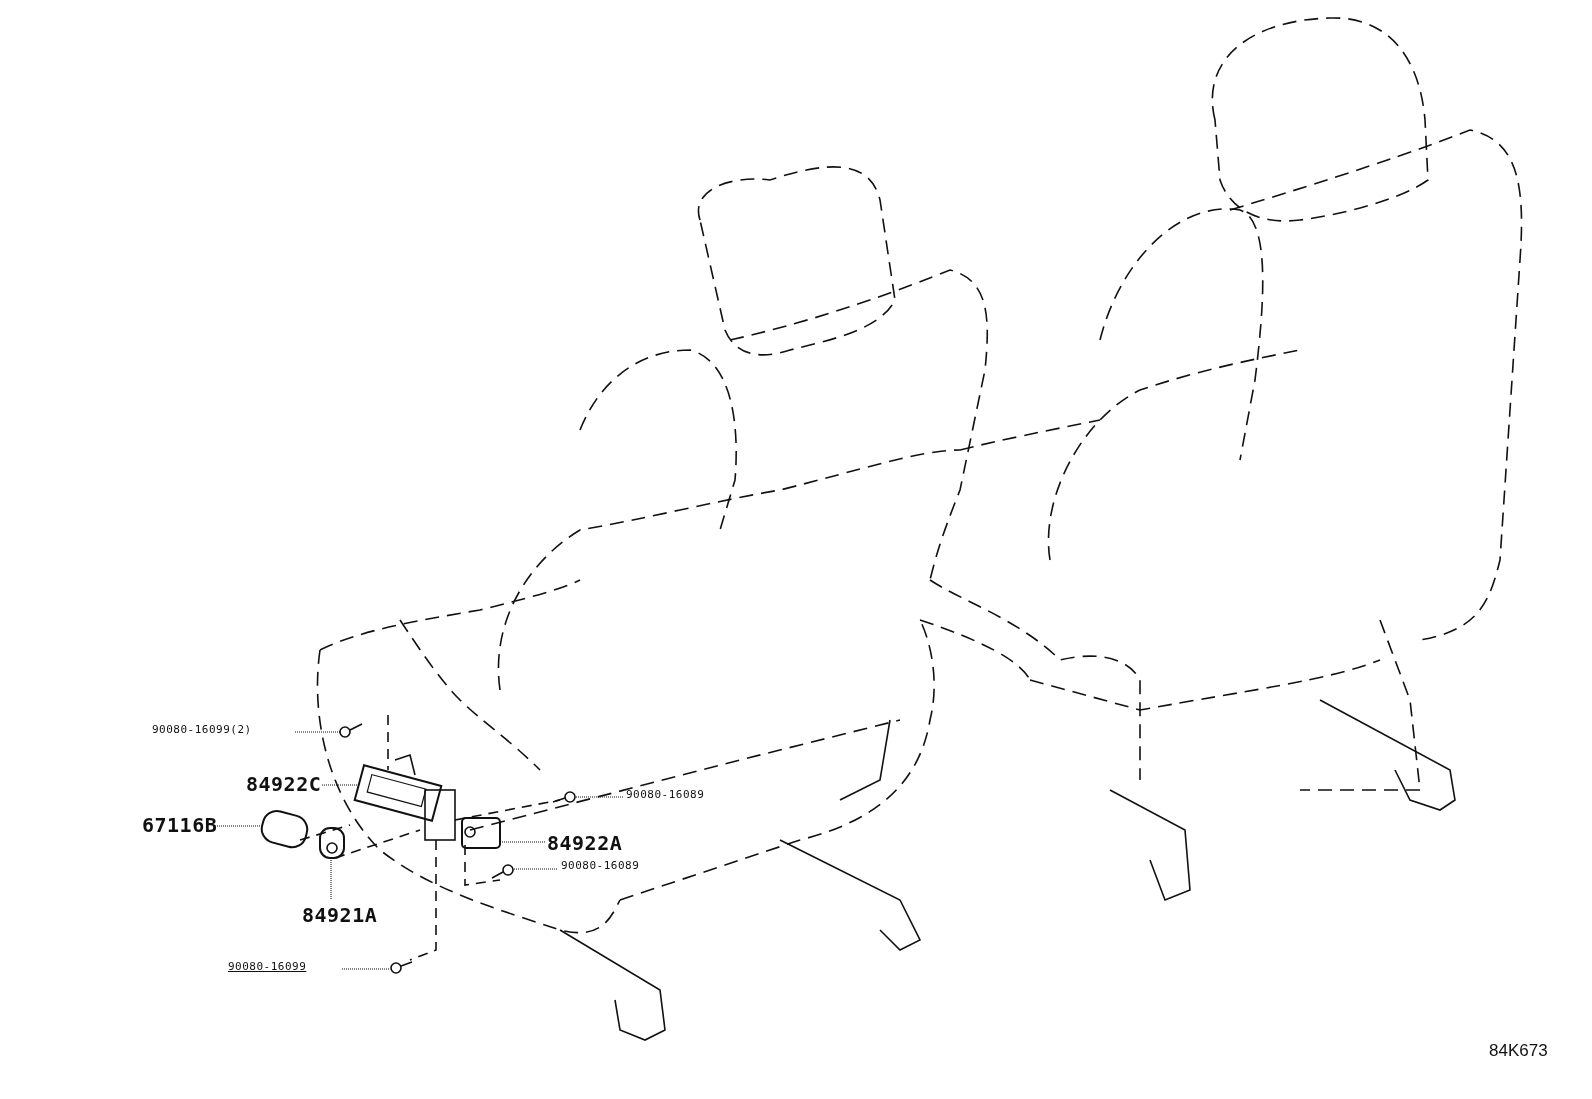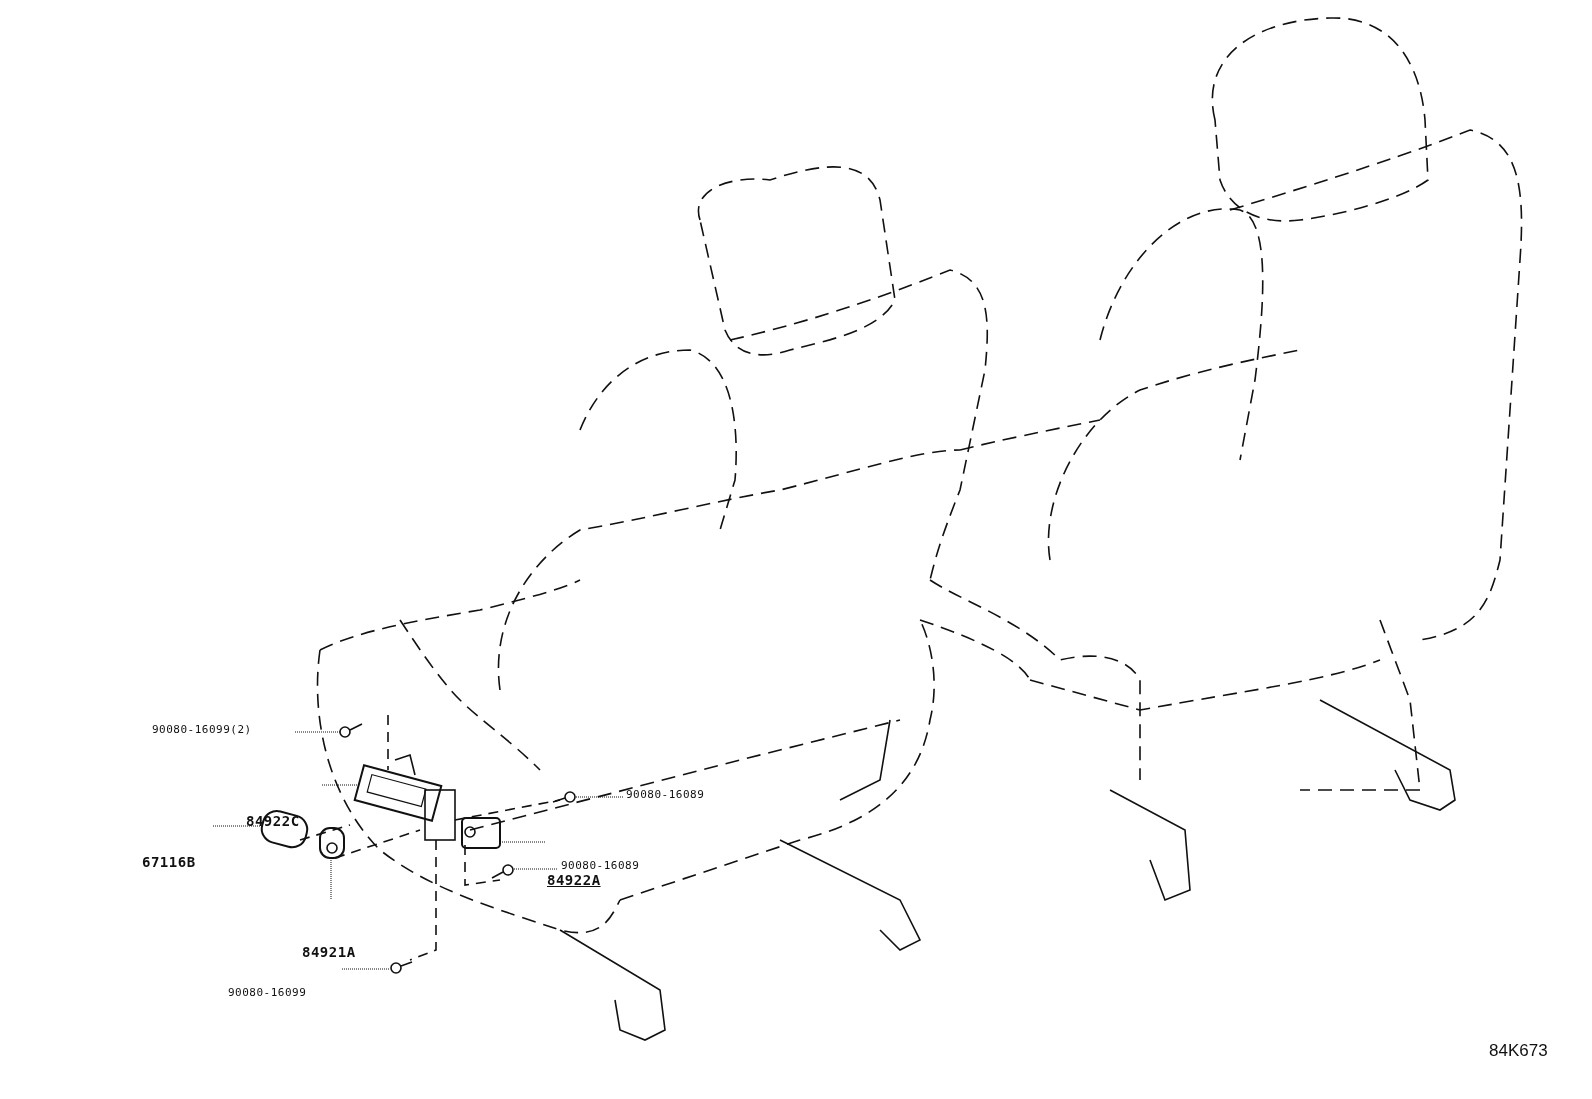--- a/index.html
+++ b/index.html
@@ -1,20 +1,20 @@
 <!DOCTYPE html>
 <html><head>
 <meta charset="utf-8">
 <style>
   html, body { margin:0; padding:0; background:#ffffff; }
   body { width:1592px; height:1099px; position:relative; overflow:hidden; font-family:"DejaVu Sans Mono", monospace; }
   svg.drawing { position:absolute; left:0; top:0; }
   .lbl { position:absolute; color:#111; white-space:nowrap; line-height:1; }
   .small { font-size:11px; letter-spacing:0.5px; }
-  .big { font-size:14px; font-weight:bold; letter-spacing:0.5px;margin-top:40px; }
+  .big { font-size:20px; font-weight:bold; letter-spacing:0.5px; }
   .ref { font-family:"Liberation Sans", sans-serif; font-size:17px; }
 </style>
 </head>
 <body>
 
 <svg class="drawing" width="1592" height="1099" viewBox="0 0 1592 1099" fill="none" stroke="#111" stroke-width="1.6">
 
   <g stroke-dasharray="14 8">
     <path d="M1215 120 C1200 60 1250 20 1330 18 C1390 16 1420 60 1425 120 L1428 180 C1400 200 1340 215 1300 220 C1260 225 1230 210 1220 180 Z"></path>
     <path d="M1230 210 C1330 180 1420 150 1470 130 C1520 140 1525 190 1520 260 L1500 560 C1490 600 1480 630 1420 640"></path>
@@ -94,18 +94,18 @@
     <path d="M300 840 L350 825"></path>
     <path d="M335 858 L420 830"></path>
     <path d="M455 820 L560 800"></path>
   </g>
 </svg>
 
 <div class="lbl small" style="left:152px;top:724px;">90080-16099(2)</div>
 <div class="lbl big" style="left:246px;top:774px;">84922C</div>
 <div class="lbl big" style="left:142px;top:815px;">67116B</div>
 <div class="lbl big" style="left:302px;top:905px;">84921A</div>
-<div class="lbl small" style="left:228px;top:987px;">90080-16099</div>
+<div class="lbl small" style="left:228px;top:961px;text-decoration:underline;">90080-16099</div>
 <div class="lbl small" style="left:626px;top:789px;">90080-16089</div>
-<div class="lbl big" style="left:547px;top:833px;text-decoration:underline;">84922A</div>
+<div class="lbl big" style="left:547px;top:833px;">84922A</div>
 <div class="lbl small" style="left:561px;top:860px;">90080-16089</div>
 
 <div class="lbl ref" style="left:1466px;top:1042px;margin-left:23px;">84K673</div>
 
 </body></html>

